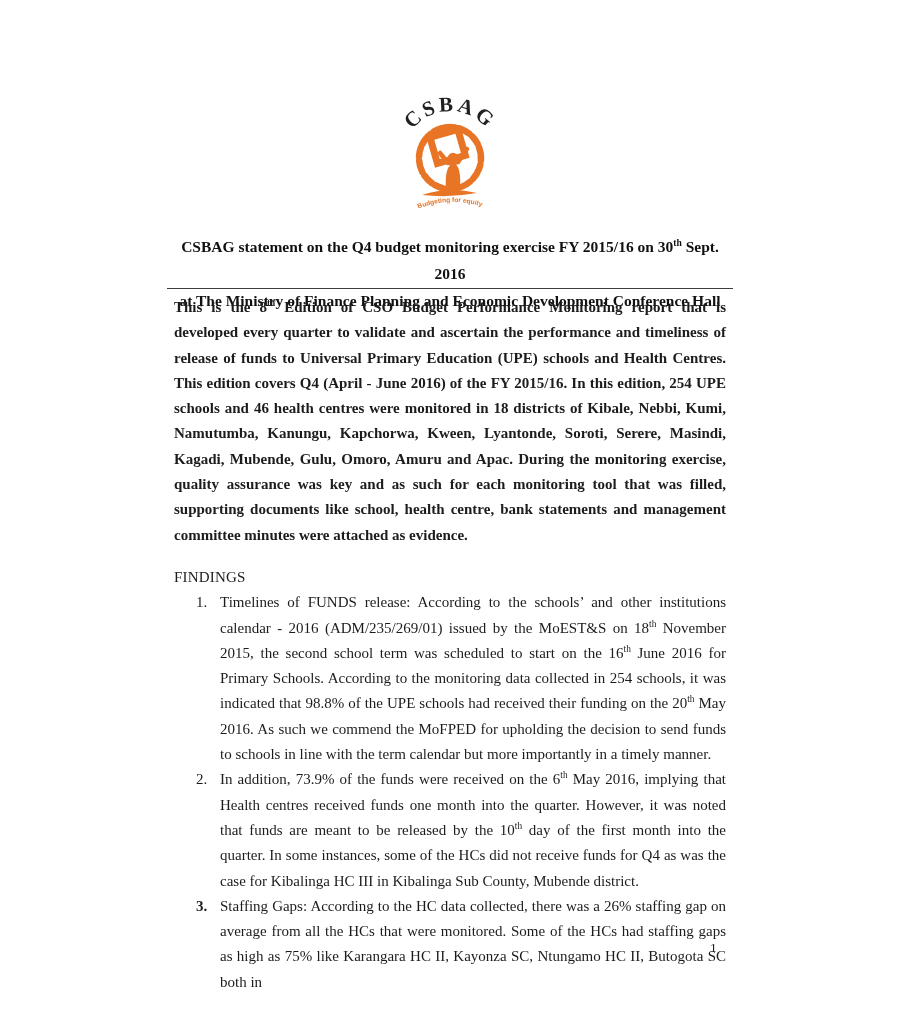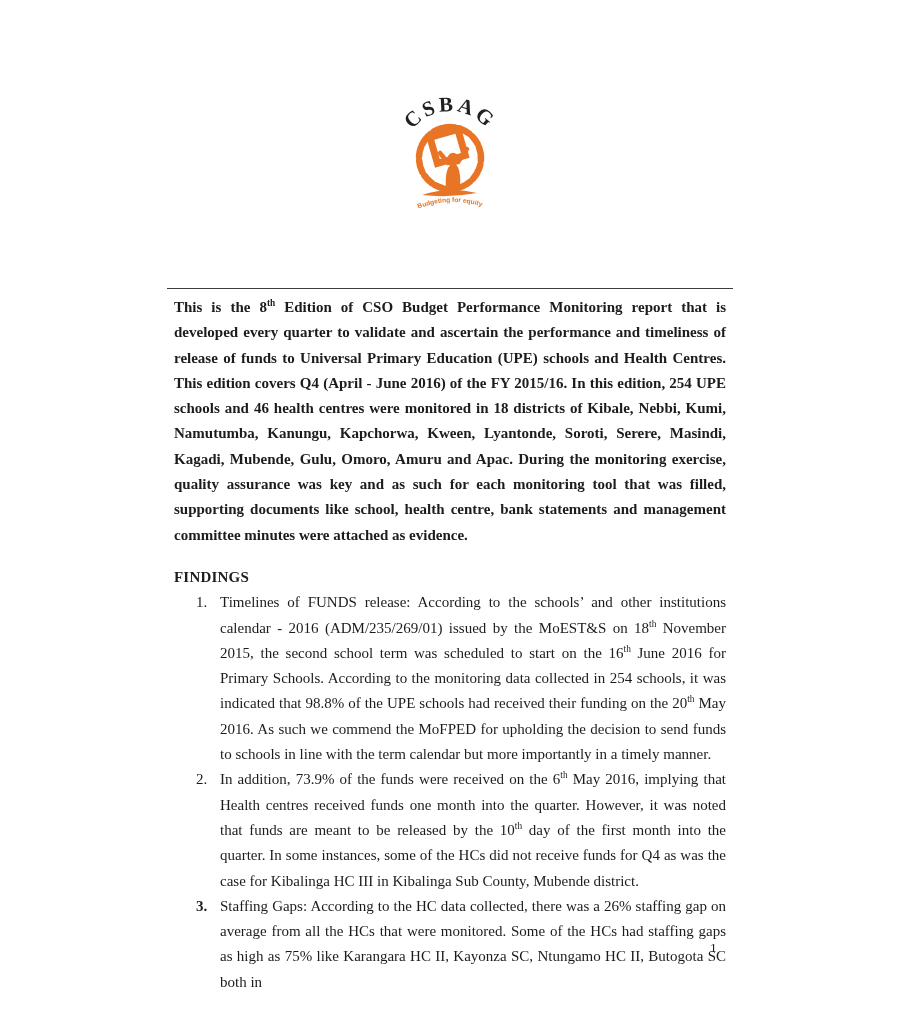--- a/index.html
+++ b/index.html
@@ -42,21 +42,21 @@
     line-height: 25.3px;
     text-align: justify;
   }
   .intro { margin: 0; font-weight: bold; }
   sup { font-size: 62%; line-height: 0; }
   .b { font-weight: 400; }
 
   .findings-heading {
     margin: 17px 0 0 0;
     font-size: 15px;
-    font-weight: 700;
+    font-weight: 400;
     text-align: left;
     letter-spacing: 0.2px;
   }
   .findings-list { margin: 0; }
   .item { position: relative; padding-left: 46px; }
   .item .num { position: absolute; left: 22px; top: 0; }
   .item.bold-num .num { font-weight: 700; }
 
   .page-number {
     position: absolute;
@@ -90,20 +90,24 @@
       <circle cx="57" cy="76" r="5.2" fill="#E87425"></circle>
       <path d="M 50 105 C 49 93 51 86 55 82 L 60 82 C 63 86 65 93 64 105 C 59 108 54 108 50 105 Z" fill="#E87425"></path>
       <path d="M 26 113 Q 53 104 81 111 Q 54 116 26 113 Z" fill="#E87425"></path>
     </g>
 
     <text font-size="6.6" font-weight="bold" fill="#E87425" font-family="&quot;Liberation Sans&quot;, sans-serif">
       <textPath href="#arc-bottom" startOffset="50%" text-anchor="middle">Budgeting for equity</textPath>
     </text>
   </svg>
 
+  <div class="doc-title">
+    <div><span>CSBAG statement on the Q4 budget monitoring exercise FY 2015/16 on 30</span><sup>th</sup><span> Sept. 2016</span></div>
+    <div>at The Ministry of Finance Planning and Economic Development Conference Hall</div>
+  </div>
   <hr class="title-divider">
 
   <div class="content">
     <p class="intro"><span>This is the 8</span><sup>th</sup><span> Edition of CSO Budget Performance Monitoring report that is developed every quarter to validate and ascertain the performance and timeliness of release of funds to Universal Primary Education (UPE) schools and Health Centres. This edition covers Q4 (April - June 2016) of the FY 2015/16. In this edition, 254 UPE schools and 46 health centres were monitored in 18 districts of Kibale, Nebbi, Kumi, Namutumba, Kanungu, Kapchorwa, Kween, Lyantonde, Soroti, Serere, Masindi, Kagadi, Mubende, Gulu, Omoro, Amuru and Apac. During the monitoring exercise, quality assurance was key and as such for each monitoring tool that was filled, supporting documents like school, health centre, bank statements and management committee minutes were attached as evidence.</span></p>
 
     <h2 class="findings-heading">FINDINGS</h2>
 
     <div class="findings-list">
       <div class="item">
         <span class="num">1.</span>

